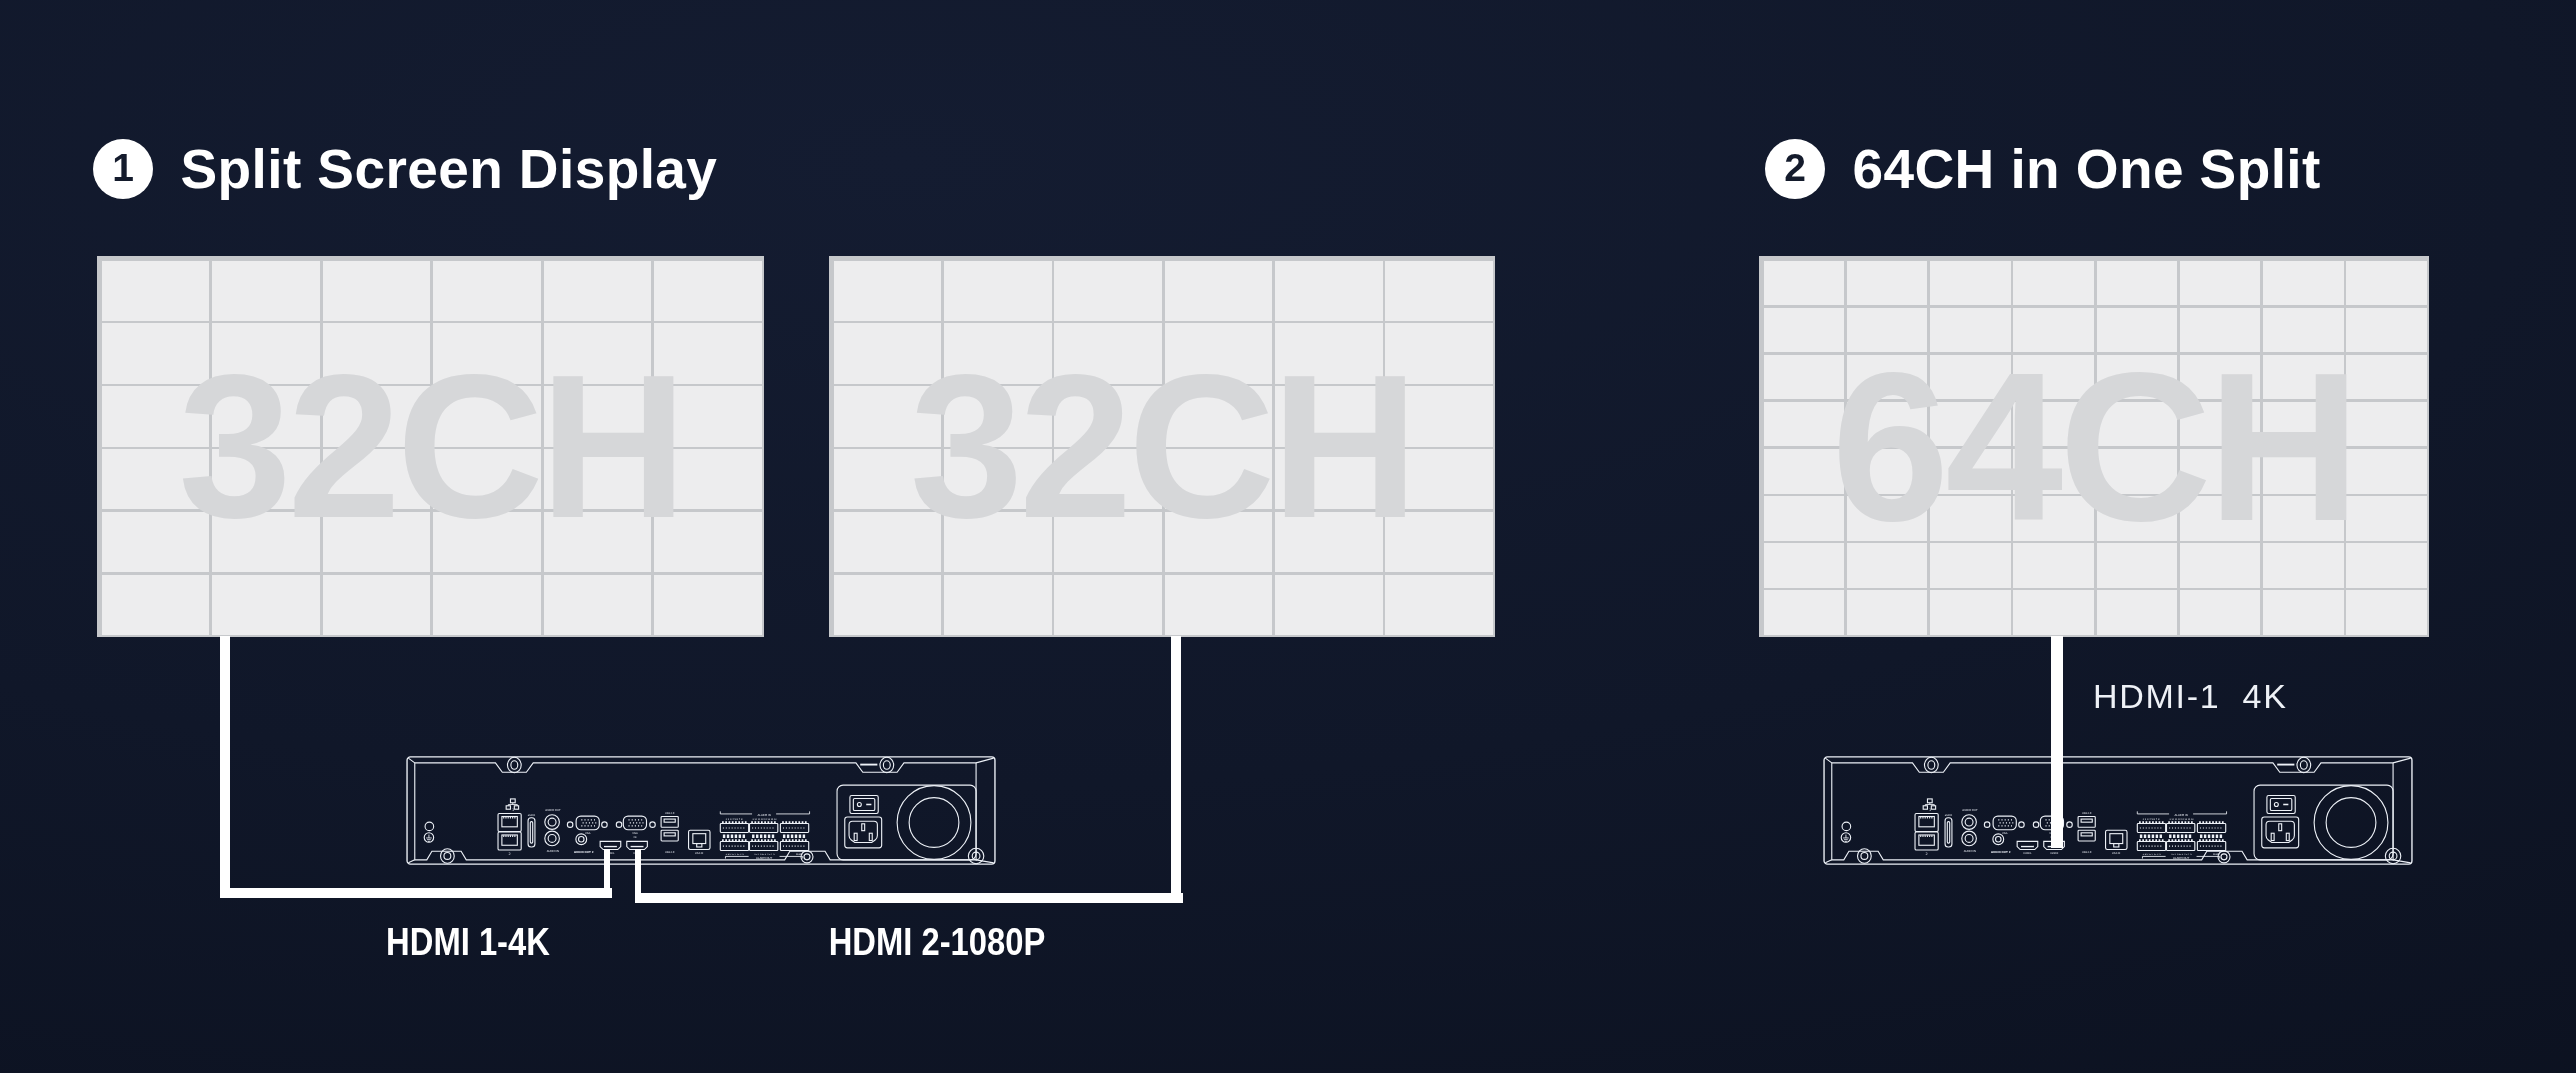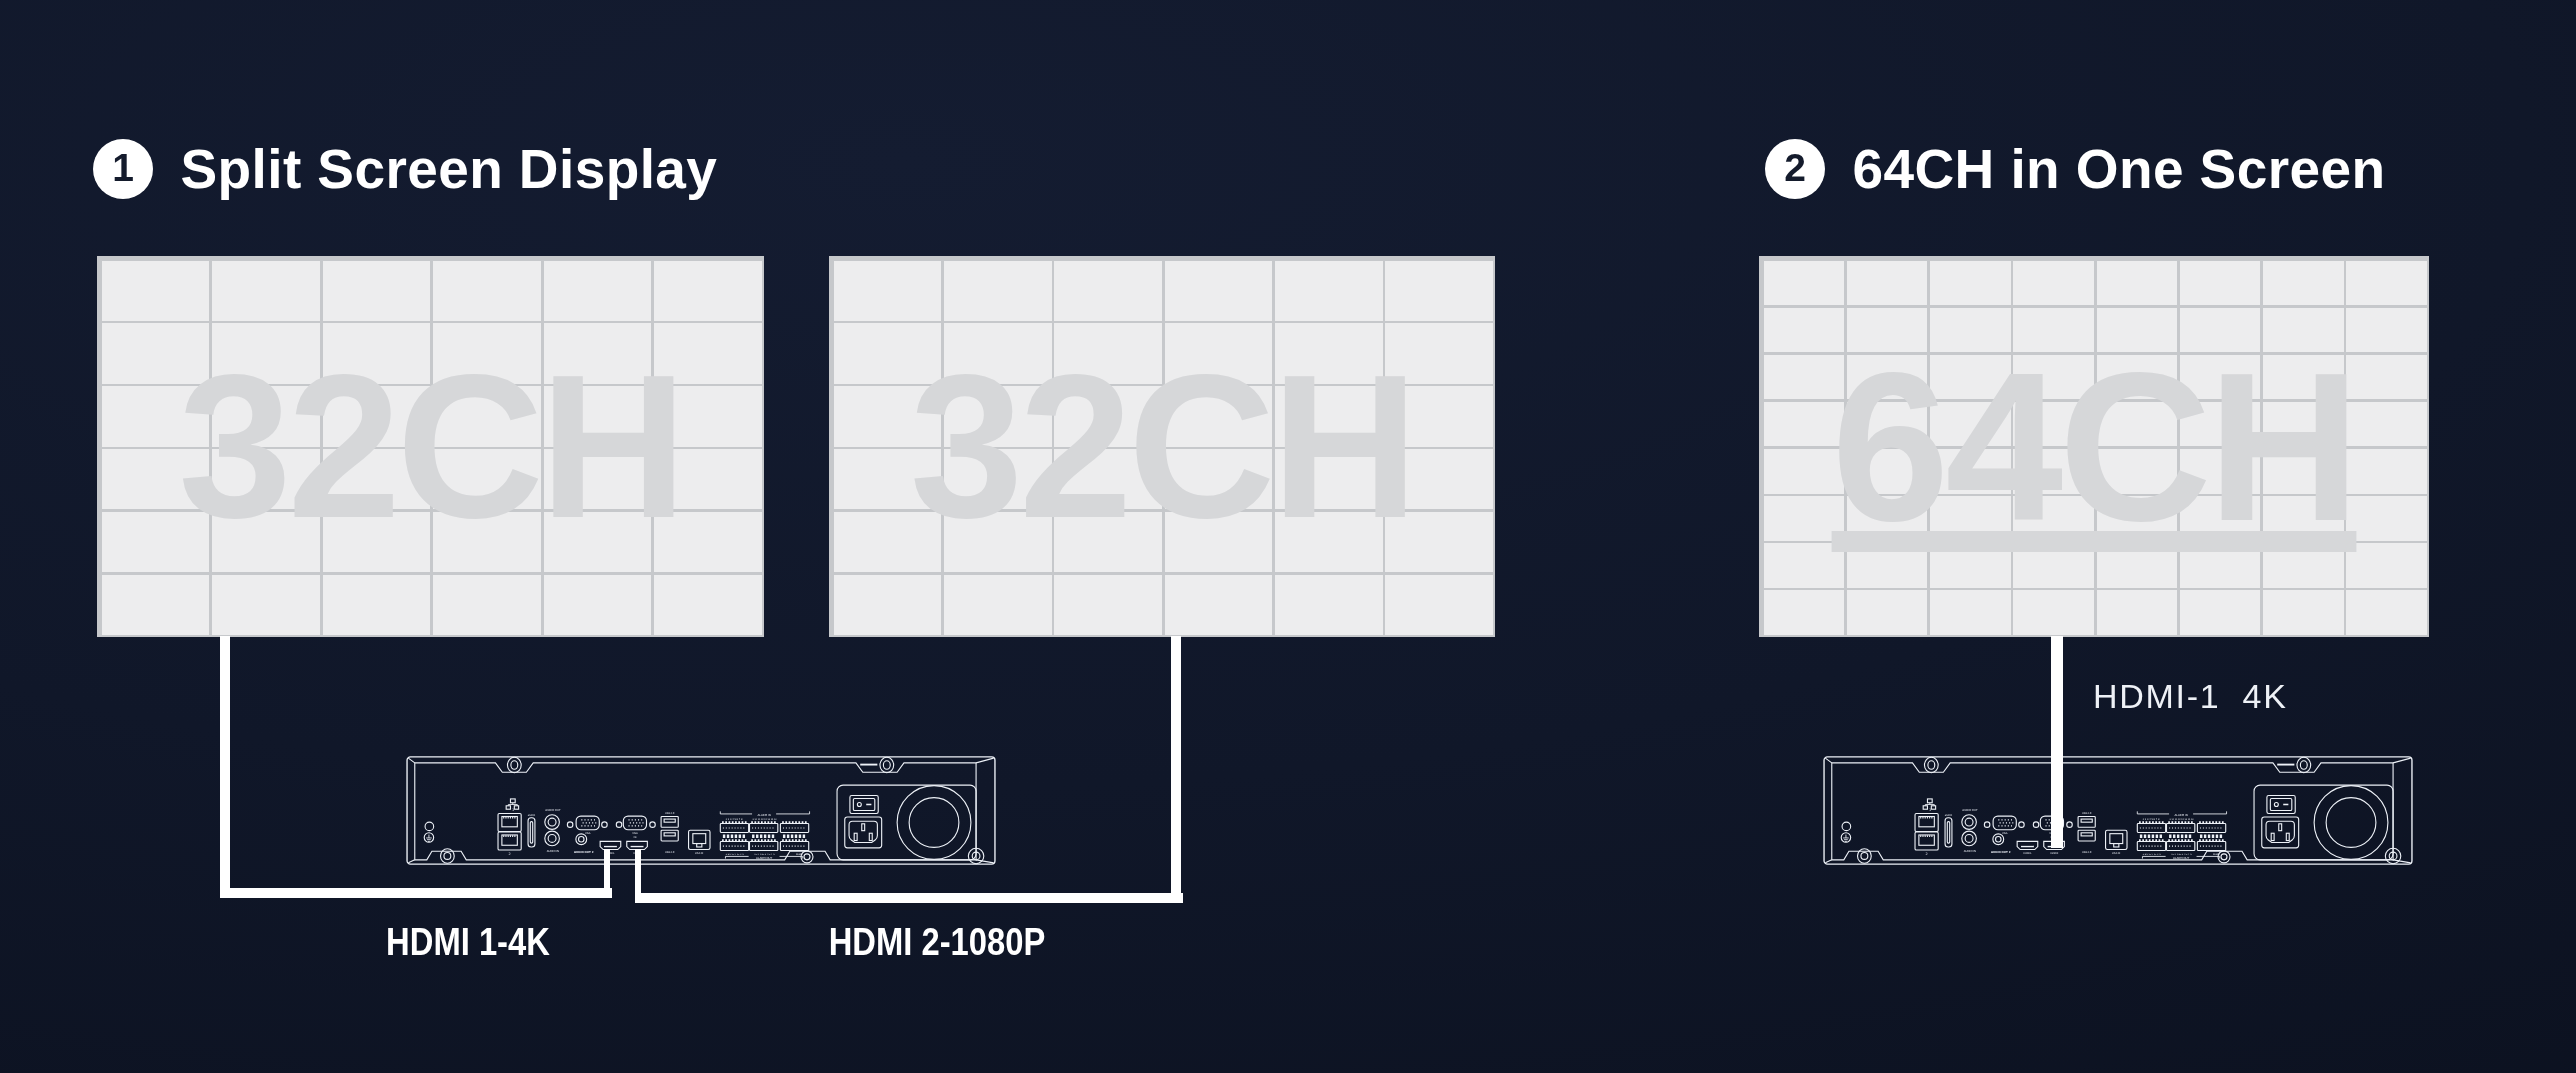--- a/index.html
+++ b/index.html
@@ -20,21 +20,21 @@
     --n:6;flex:1;background:#ededee;border:2.6px solid #c6c8cb;box-sizing:border-box;position:relative;
     background-image:
       repeating-linear-gradient(to right, #c6c8cb 0, #c6c8cb 2.6px, transparent 2.6px, transparent calc(100%/var(--n))),
       repeating-linear-gradient(to bottom, #c6c8cb 0, #c6c8cb 2.6px, transparent 2.6px, transparent calc(100%/var(--n)));
   }
   .grid[data-grid="8"]{--n:8;}
   .watermark{
     position:absolute;inset:0;display:flex;align-items:center;justify-content:center;
     font-size:204px;font-weight:bold;letter-spacing:-4.3px;color:#d6d7d9;user-select:none;
   }
-  .grid[data-grid="8"] .watermark{font-size:212px;text-decoration:underline;}
+  .grid[data-grid="8"] .watermark{font-size:212px;}
   .strip{
     height:4.3px;
     background:linear-gradient(90deg,#3fb7ea 0%,#2d62d6 5%,#182d6e 12%,#10182f 26%,#2a150c 40%,#8a3a15 52%,#c06020 60%,#703012 68%,#131830 82%,#182654 92%,#2f4fc0 100%);
   }
   .bezel{height:6.9px;background:#0b101e;}
   .cable{position:absolute;background:#ffffff;}
   .cable-label{
     position:absolute;color:#ffffff;font-size:39px;font-weight:bold;
     transform:scaleX(0.84);text-align:center;white-space:pre;
   }
@@ -203,21 +203,21 @@
     <div class="cable" style="left:635px;top:893px;width:548px;height:10.3px;"></div>
     <div class="cable" style="left:1171px;top:636px;width:10.3px;height:267px;"></div>
 
     <div class="cable-label" style="left:339px;top:920px;width:258px;">HDMI 1-4K</div>
     <div class="cable-label" style="left:808px;top:920px;width:258px;">HDMI 2-1080P</div>
   </section>
 
   <section>
     <div class="title-row" style="left:1765px;top:137px;">
       <div class="badge">2</div>
-      <h2 class="title">64CH in One Screen</h2>
+      <h2 class="title">64CH in One Split</h2>
     </div>
 
     <div class="screen" style="left:1759px;top:256px;width:670px;height:381px;">
       <div class="grid" data-grid="8">
         <div class="watermark">64CH</div>
       </div>
       <div class="strip"></div>
       <div class="bezel"></div>
     </div>
 

